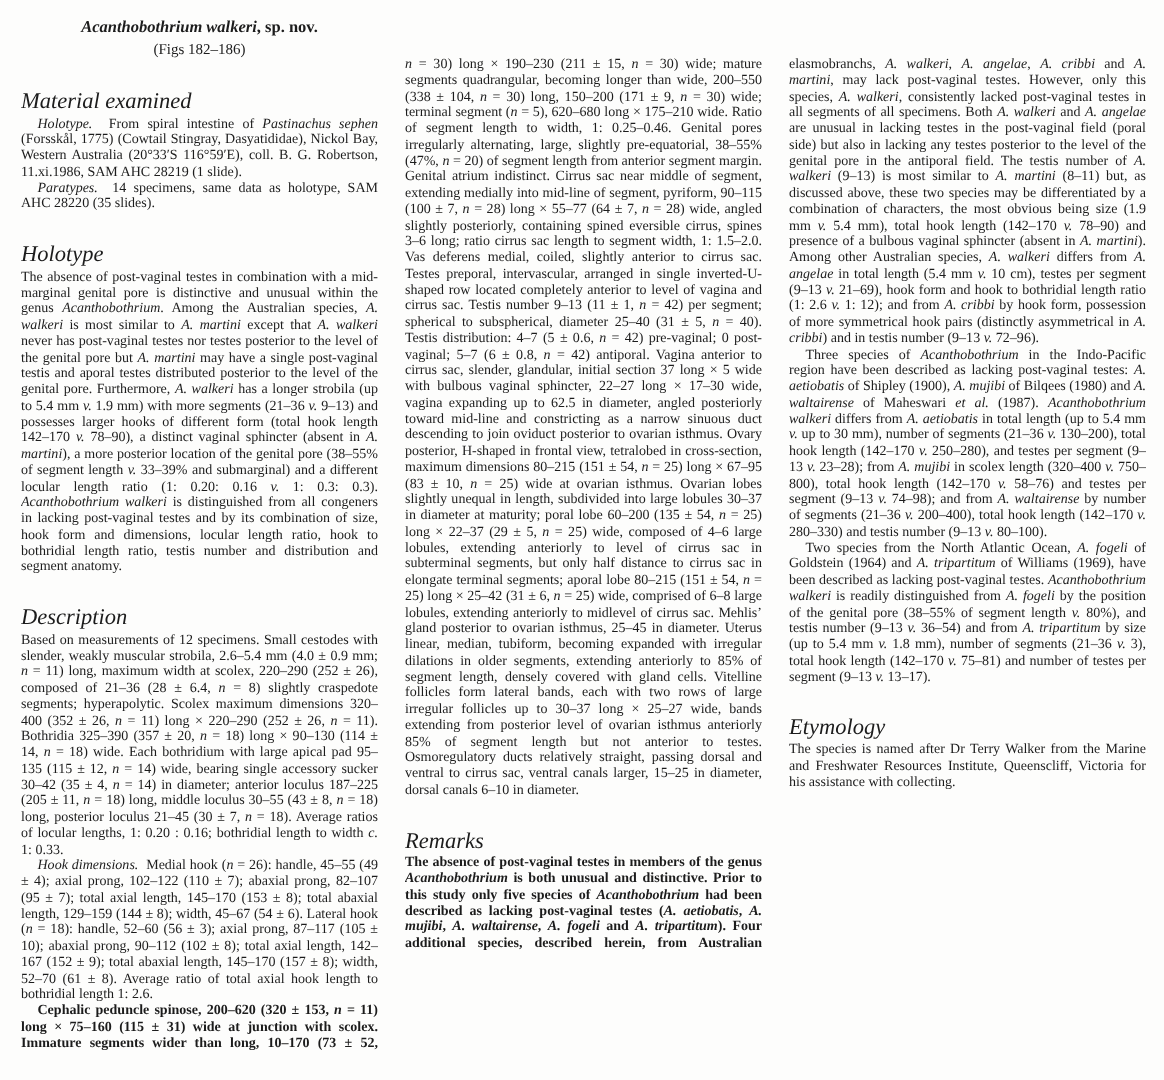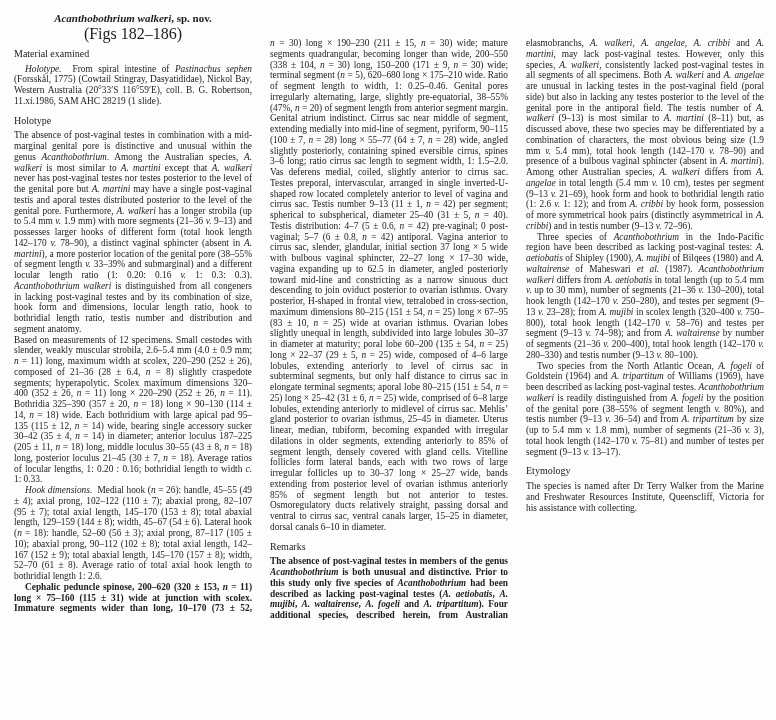--- a/index.html
+++ b/index.html
@@ -35,46 +35,49 @@
   }
   .col-later { padding-top: 26px; }
   .title-block { text-align: center; margin-bottom: 7px; }
   .title {
     font-weight: bold;
     font-size: 11px;
     line-height: 13px;
   }
   .t-species { font-style: italic; }
   .figs {
-    font-size: 16px;
+    font-size: 10px;
     margin-top: 4px;
   }
   .section-heading {
-    font-size: 10px;
-    margin: 9px 0 4px 0;
+    font-style: italic;
+    font-size: 15px;
+    margin: 23px 0 4px 0;
     text-align: left;
   }
   .para { margin: 0; }
   .para.indent { text-indent: 11px; }
   .para.flush-last { text-align-last: justify; font-weight: bold; }
 </style>
 </head>
 <body>
 
 <div class="page">
   <div class="col">
     <div class="title-block">
       <div class="title"><span class="t-species">Acanthobothrium walkeri</span><span>, sp. nov.</span></div>
       <div class="figs">(Figs 182–186)</div>
     </div>
     <div class="col-body">
         <div class="section-heading">Material examined</div>
         <p class="para indent"><i>Holotype.</i>&nbsp; From spiral intestine of <i>Pastinachus sephen</i> (Forsskål, 1775) (Cowtail Stingray, Dasyatididae), Nickol Bay, Western Australia (20°33′S 116°59′E), coll. B. G. Robertson, 11.xi.1986, SAM AHC 28219 (1 slide).</p>
+        <p class="para indent"><i>Paratypes.</i>&nbsp; 14 specimens, same data as holotype, SAM AHC 28220 (35 slides).</p>
         <div class="section-heading">Holotype</div>
         <p class="para">The absence of post-vaginal testes in combination with a mid-marginal genital pore is distinctive and unusual within the genus <i>Acanthobothrium</i>. Among the Australian species, <i>A. walkeri</i> is most similar to <i>A. martini</i> except that <i>A. walkeri</i> never has post-vaginal testes nor testes posterior to the level of the genital pore but <i>A. martini</i> may have a single post-vaginal testis and aporal testes distributed posterior to the level of the genital pore. Furthermore, <i>A. walkeri</i> has a longer strobila (up to 5.4 mm <i>v.</i> 1.9 mm) with more segments (21–36 <i>v.</i> 9–13) and possesses larger hooks of different form (total hook length 142–170 <i>v.</i> 78–90), a distinct vaginal sphincter (absent in <i>A. martini</i>), a more posterior location of the genital pore (38–55% of segment length <i>v.</i> 33–39% and submarginal) and a different locular length ratio (1: 0.20: 0.16 <i>v.</i> 1: 0.3: 0.3). <i>Acanthobothrium walkeri</i> is distinguished from all congeners in lacking post-vaginal testes and by its combination of size, hook form and dimensions, locular length ratio, hook to bothridial length ratio, testis number and distribution and segment anatomy.</p>
+        <div class="section-heading">Description</div>
         <p class="para">Based on measurements of 12 specimens. Small cestodes with slender, weakly muscular strobila, 2.6–5.4 mm (4.0 ± 0.9 mm; <i>n</i> = 11) long, maximum width at scolex, 220–290 (252 ± 26), composed of 21–36 (28 ± 6.4, <i>n</i> = 8) slightly craspedote segments; hyperapolytic. Scolex maximum dimensions 320–400 (352 ± 26, <i>n</i> = 11) long × 220–290 (252 ± 26, <i>n</i> = 11). Bothridia 325–390 (357 ± 20, <i>n</i> = 18) long × 90–130 (114 ± 14, <i>n</i> = 18) wide. Each bothridium with large apical pad 95–135 (115 ± 12, <i>n</i> = 14) wide, bearing single accessory sucker 30–42 (35 ± 4, <i>n</i> = 14) in diameter; anterior loculus 187–225 (205 ± 11, <i>n</i> = 18) long, middle loculus 30–55 (43 ± 8, <i>n</i> = 18) long, posterior loculus 21–45 (30 ± 7, <i>n</i> = 18). Average ratios of locular lengths, 1: 0.20 : 0.16; bothridial length to width <i>c.</i> 1: 0.33.</p>
         <p class="para indent"><i>Hook dimensions.</i>&nbsp; Medial hook (<i>n</i> = 26): handle, 45–55 (49 ± 4); axial prong, 102–122 (110 ± 7); abaxial prong, 82–107 (95 ± 7); total axial length, 145–170 (153 ± 8); total abaxial length, 129–159 (144 ± 8); width, 45–67 (54 ± 6). Lateral hook (<i>n</i> = 18): handle, 52–60 (56 ± 3); axial prong, 87–117 (105 ± 10); abaxial prong, 90–112 (102 ± 8); total axial length, 142–167 (152 ± 9); total abaxial length, 145–170 (157 ± 8); width, 52–70 (61 ± 8). Average ratio of total axial hook length to bothridial length 1: 2.6.</p>
         <p class="para indent flush-last">Cephalic peduncle spinose, 200–620 (320 ± 153, <i>n</i> = 11) long × 75–160 (115 ± 31) wide at junction with scolex. Immature segments wider than long, 10–170 (73 ± 52,</p>
       </div>
   </div>
   <div class="col col-later">
     <div class="col-body">
         <p class="para"><i>n</i> = 30) long × 190–230 (211 ± 15, <i>n</i> = 30) wide; mature segments quadrangular, becoming longer than wide, 200–550 (338 ± 104, <i>n</i> = 30) long, 150–200 (171 ± 9, <i>n</i> = 30) wide; terminal segment (<i>n</i> = 5), 620–680 long × 175–210 wide. Ratio of segment length to width, 1: 0.25–0.46. Genital pores irregularly alternating, large, slightly pre-equatorial, 38–55% (47%, <i>n</i> = 20) of segment length from anterior segment margin. Genital atrium indistinct. Cirrus sac near middle of segment, extending medially into mid-line of segment, pyriform, 90–115 (100 ± 7, <i>n</i> = 28) long × 55–77 (64 ± 7, <i>n</i> = 28) wide, angled slightly posteriorly, containing spined eversible cirrus, spines 3–6 long; ratio cirrus sac length to segment width, 1: 1.5–2.0. Vas deferens medial, coiled, slightly anterior to cirrus sac. Testes preporal, intervascular, arranged in single inverted-U-shaped row located completely anterior to level of vagina and cirrus sac. Testis number 9–13 (11 ± 1, <i>n</i> = 42) per segment; spherical to subspherical, diameter 25–40 (31 ± 5, <i>n</i> = 40). Testis distribution: 4–7 (5 ± 0.6, <i>n</i> = 42) pre-vaginal; 0 post-vaginal; 5–7 (6 ± 0.8, <i>n</i> = 42) antiporal. Vagina anterior to cirrus sac, slender, glandular, initial section 37 long × 5 wide with bulbous vaginal sphincter, 22–27 long × 17–30 wide, vagina expanding up to 62.5 in diameter, angled posteriorly toward mid-line and constricting as a narrow sinuous duct descending to join oviduct posterior to ovarian isthmus. Ovary posterior, H-shaped in frontal view, tetralobed in cross-section, maximum dimensions 80–215 (151 ± 54, <i>n</i> = 25) long × 67–95 (83 ± 10, <i>n</i> = 25) wide at ovarian isthmus. Ovarian lobes slightly unequal in length, subdivided into large lobules 30–37 in diameter at maturity; poral lobe 60–200 (135 ± 54, <i>n</i> = 25) long × 22–37 (29 ± 5, <i>n</i> = 25) wide, composed of 4–6 large lobules, extending anteriorly to level of cirrus sac in subterminal segments, but only half distance to cirrus sac in elongate terminal segments; aporal lobe 80–215 (151 ± 54, <i>n</i> = 25) long × 25–42 (31 ± 6, <i>n</i> = 25) wide, comprised of 6–8 large lobules, extending anteriorly to midlevel of cirrus sac. Mehlis’ gland posterior to ovarian isthmus, 25–45 in diameter. Uterus linear, median, tubiform, becoming expanded with irregular dilations in older segments, extending anteriorly to 85% of segment length, densely covered with gland cells. Vitelline follicles form lateral bands, each with two rows of large irregular follicles up to 30–37 long × 25–27 wide, bands extending from posterior level of ovarian isthmus anteriorly 85% of segment length but not anterior to testes. Osmoregulatory ducts relatively straight, passing dorsal and ventral to cirrus sac, ventral canals larger, 15–25 in diameter, dorsal canals 6–10 in diameter.</p>
         <div class="section-heading">Remarks</div>
         <p class="para flush-last">The absence of post-vaginal testes in members of the genus <i>Acanthobothrium</i> is both unusual and distinctive. Prior to this study only five species of <i>Acanthobothrium</i> had been described as lacking post-vaginal testes (<i>A. aetiobatis</i>, <i>A. mujibi</i>, <i>A. waltairense</i>, <i>A. fogeli</i> and <i>A. tripartitum</i>). Four additional species, described herein, from Australian</p>

